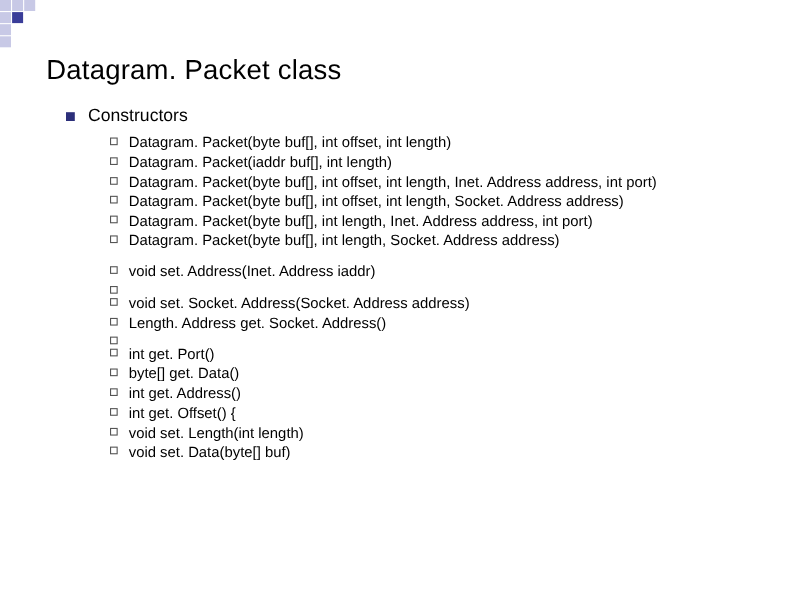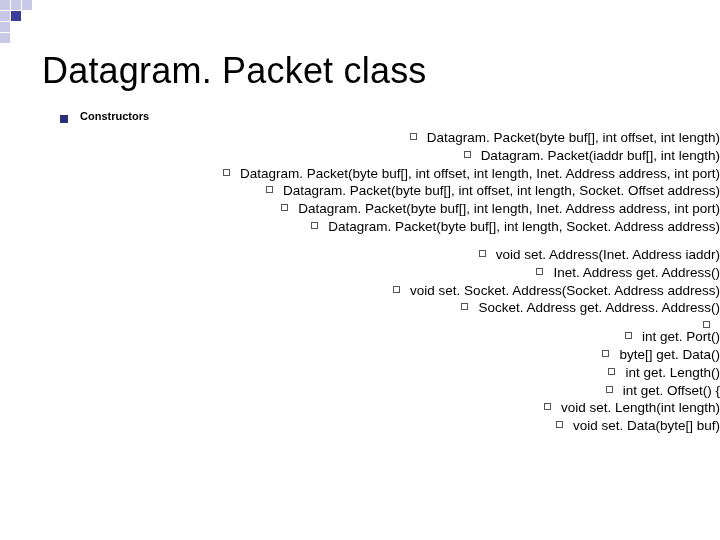--- a/index.html
+++ b/index.html
@@ -17,21 +17,21 @@
     position: absolute;
     top: 0;
     left: 0;
   }
   .deco rect { fill: #c8c9e6; }
   .deco .dark { fill: #3a3d99; }
   .slide {
     padding: 50px 0 0 42px;
   }
   .title {
-    font-size: 36px;
+    font-size: 25px;
     font-weight: 400;
     margin: 0 0 18px 0;
     letter-spacing: 0.2px;
   }
   .section {
     margin-bottom: 10px;
   }
   .section-row {
     display: flex;
     align-items: flex-start;
@@ -39,31 +39,30 @@
   }
   .bullet-sq {
     width: 8px;
     height: 8px;
     background: #2c2f7a;
     margin-top: 5px;
     margin-right: 12px;
     flex-shrink: 0;
   }
   .section-label {
-    font-weight: bold;
-    font-size: 11px;
+    font-weight: normal;
+    font-size: 16px;
   }
   .items {
     margin: 6px 0 10px 58px;
   }
   .item-row {
     display: flex;
     align-items: flex-start;
     line-height: 1.32;
-    justify-content: flex-end;
   }
   .bullet-open {
     width: 7px;
     height: 7px;
     border: 1px solid #555;
     margin-top: 4px;
     margin-right: 10px;
     flex-shrink: 0;
     box-sizing: border-box;
   }
@@ -101,65 +100,64 @@
       <div class="item-row">
           <div class="bullet-open"></div>
           <div class="item-text">Datagram. Packet(iaddr buf[], int length)</div>
         </div>
       <div class="item-row">
           <div class="bullet-open"></div>
           <div class="item-text">Datagram. Packet(byte buf[], int offset, int length, Inet. Address address, int port)</div>
         </div>
       <div class="item-row">
           <div class="bullet-open"></div>
-          <div class="item-text">Datagram. Packet(byte buf[], int offset, int length, Socket. Offset address)</div>
+          <div class="item-text">Datagram. Packet(byte buf[], int offset, int length, Socket. Address address)</div>
         </div>
       <div class="item-row">
           <div class="bullet-open"></div>
           <div class="item-text">Datagram. Packet(byte buf[], int length, Inet. Address address, int port)</div>
         </div>
       <div class="item-row">
           <div class="bullet-open"></div>
           <div class="item-text">Datagram. Packet(byte buf[], int length, Socket. Address address)</div>
         </div>
     </div>
   </div>
 
   <div class="section">
     <div class="items">
       <div class="item-row">
           <div class="bullet-open"></div>
           <div class="item-text">void set. Address(Inet. Address iaddr)</div>
         </div>
       <div class="item-row">
           <div class="bullet-open"></div>
-          <div class="item-text">Inet. Address get. Address()</div>
         </div>
       <div class="item-row">
           <div class="bullet-open"></div>
           <div class="item-text">void set. Socket. Address(Socket. Address address)</div>
         </div>
       <div class="item-row">
           <div class="bullet-open"></div>
-          <div class="item-text">Socket. Address get. Address. Address()</div>
+          <div class="item-text">Length. Address get. Socket. Address()</div>
         </div>
       <div class="item-row">
           <div class="bullet-open"></div>
         </div>
       <div class="item-row">
           <div class="bullet-open"></div>
           <div class="item-text">int get. Port()</div>
         </div>
       <div class="item-row">
           <div class="bullet-open"></div>
           <div class="item-text">byte[] get. Data()</div>
         </div>
       <div class="item-row">
           <div class="bullet-open"></div>
-          <div class="item-text">int get. Length()</div>
+          <div class="item-text">int get. Address()</div>
         </div>
       <div class="item-row">
           <div class="bullet-open"></div>
           <div class="item-text">int get. Offset() {</div>
         </div>
       <div class="item-row">
           <div class="bullet-open"></div>
           <div class="item-text">void set. Length(int length)</div>
         </div>
       <div class="item-row">

